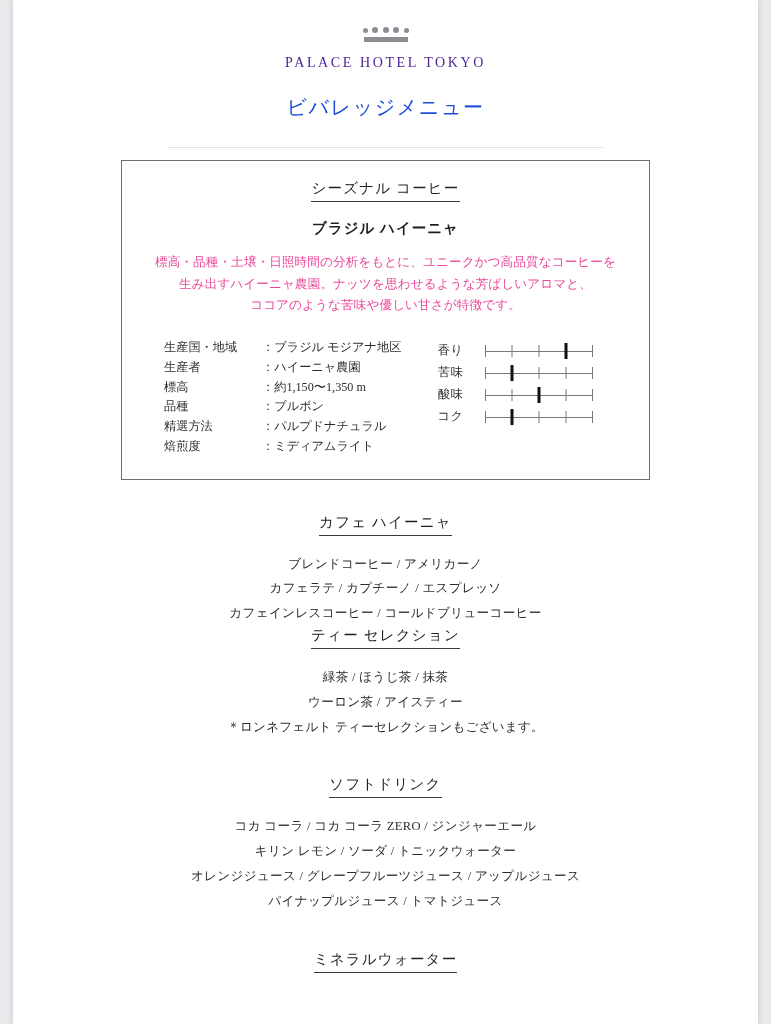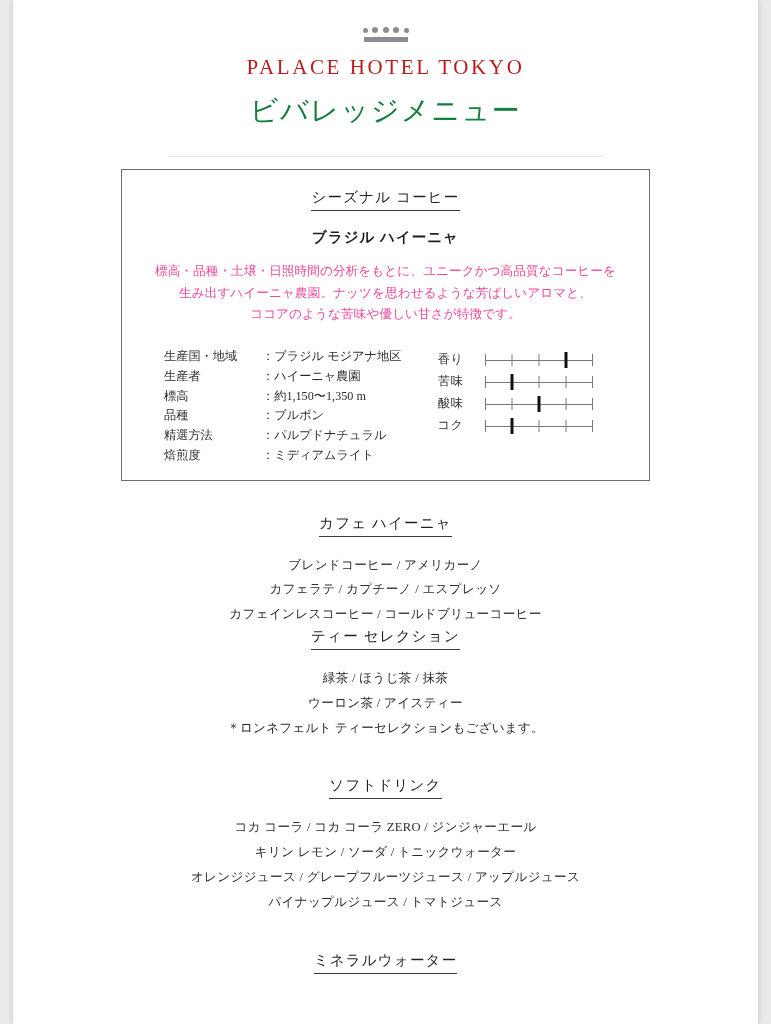--- a/index.html
+++ b/index.html
@@ -57,50 +57,50 @@
     height: 5px;
   }
   .crown-bar {
     width: 44px;
     height: 5px;
     background: #8b8d92;
     margin: 0 auto;
   }
   .brand-name {
     margin-top: 13px;
-    font-size: 21px;
+    font-size: 14px;
     letter-spacing: 2.6px;
-    color: #b91c1c;
+    color: #4c1d95;
     font-family: "Liberation Serif", "DejaVu Serif", serif;
     white-space: nowrap;
   }
 
   .menu-title {
-    margin-top: 12px;
-    text-align: center;
-    font-size: 28px;
+    margin-top: 23px;
+    text-align: center;
+    font-size: 20px;
     letter-spacing: 1.6px;
-    color: #15803d;
+    color: #1d4ed8;
   }
 
   .title-rule {
     width: 435px;
     height: 1px;
     margin: 26px auto 0 auto;
     background: #e3e3e4;
   }
 
   
   .coffee-box {
     position: relative;
     width: 529px;
     margin: 12px auto 0 auto;
     border: 1px solid #6d6e72;
     box-sizing: border-box;
-    padding: 18px 22px 14px 22px;
+    padding: 18px 22px 22px 22px;
     min-height: 296px;
   }
 
   .section-head {
     text-align: center;
     font-size: 14.5px;
     letter-spacing: 1.2px;
     color: #1f1f1f;
     display: block;
   }

